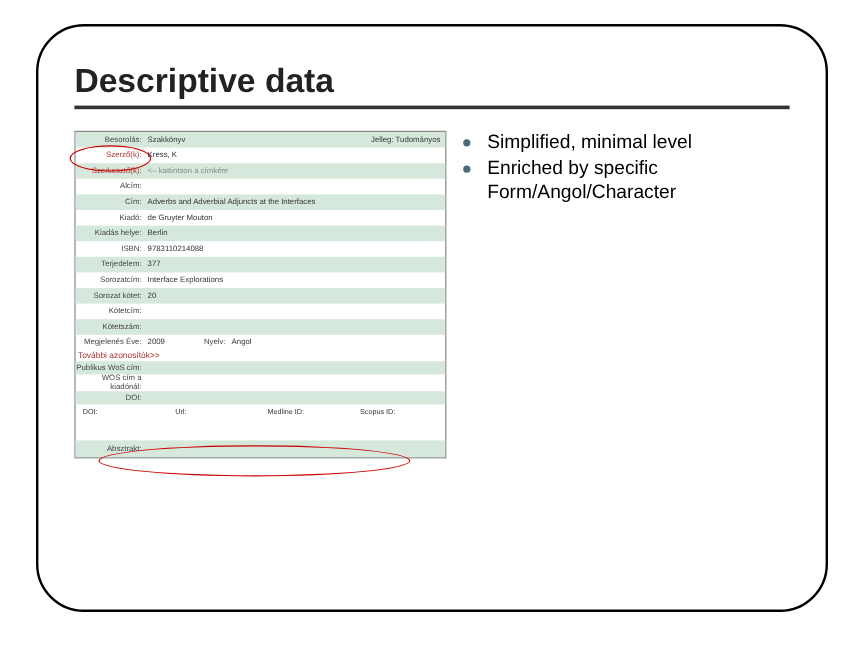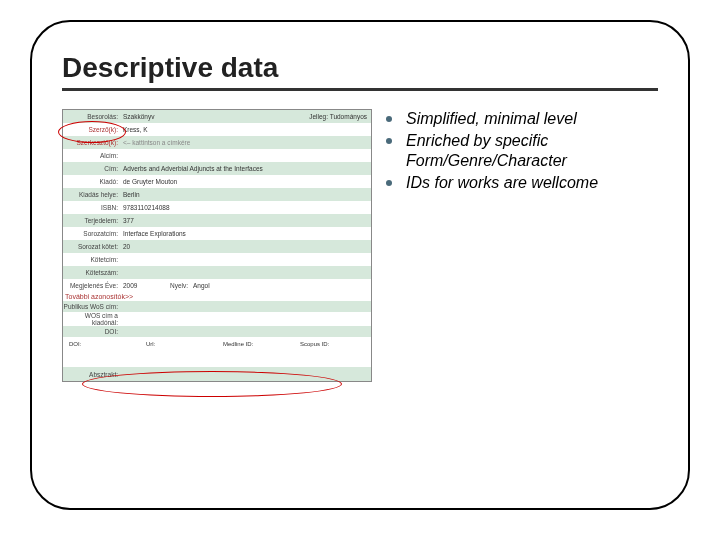--- a/index.html
+++ b/index.html
@@ -13,21 +13,21 @@
   .row { display: flex; align-items: center; min-height: 13px; }
   .row.alt { background: #d6e8db; }
   .lab { width: 58px; text-align: right; padding-right: 3px; font-size: 6.5px; color: #444; }
   .val { flex: 1; padding-left: 2px; font-size: 6.5px; }
   .circle1 { position: absolute; border: 1.5px solid #c00; border-radius: 50%; width: 68px; height: 22px; top: 12px; left: -4px; pointer-events: none; }
   .circle2 { position: absolute; border: 1.5px solid #c00; border-radius: 50%; width: 260px; height: 26px; top: 262px; left: 20px; pointer-events: none; }
   .right { flex: 1; }
   .bullets { list-style: none; }
   .bullets li { display: flex; align-items: flex-start; margin-bottom: 2px; }
   .dot { width: 6px; height: 6px; border-radius: 50%; background: #4a6a7a; margin-top: 7px; margin-right: 14px; flex-shrink: 0; }
-  .btext { font-size: 16px; color: #000; line-height: 1.25; font-style: italic; }
+  .btext { font-size: 16px; color: #000; line-height: 1.25; }
   .linkish { color: #a33; font-size: 7px; padding: 1px 2px; }
 </style>
 </head>
 <body>
 
 <div class="frame">
   <div class="title">Descriptive data</div>
   <hr class="title-rule">
   <div class="content">
 
@@ -122,23 +122,19 @@
     </div>
 
     <div class="right">
       <ul class="bullets">
         <li>
             <span class="dot"></span>
             <span class="btext">Simplified, minimal level</span>
           </li>
         <li>
             <span class="dot"></span>
-            <span class="btext">Enriched by specific Form/Genre/Character</span>
-          </li>
-        <li>
-            <span class="dot"></span>
-            <span class="btext">IDs for works are wellcome</span>
+            <span class="btext">Enriched by specific Form/Angol/Character</span>
           </li>
       </ul>
     </div>
 
   </div>
 </div>
 
 </body></html>

